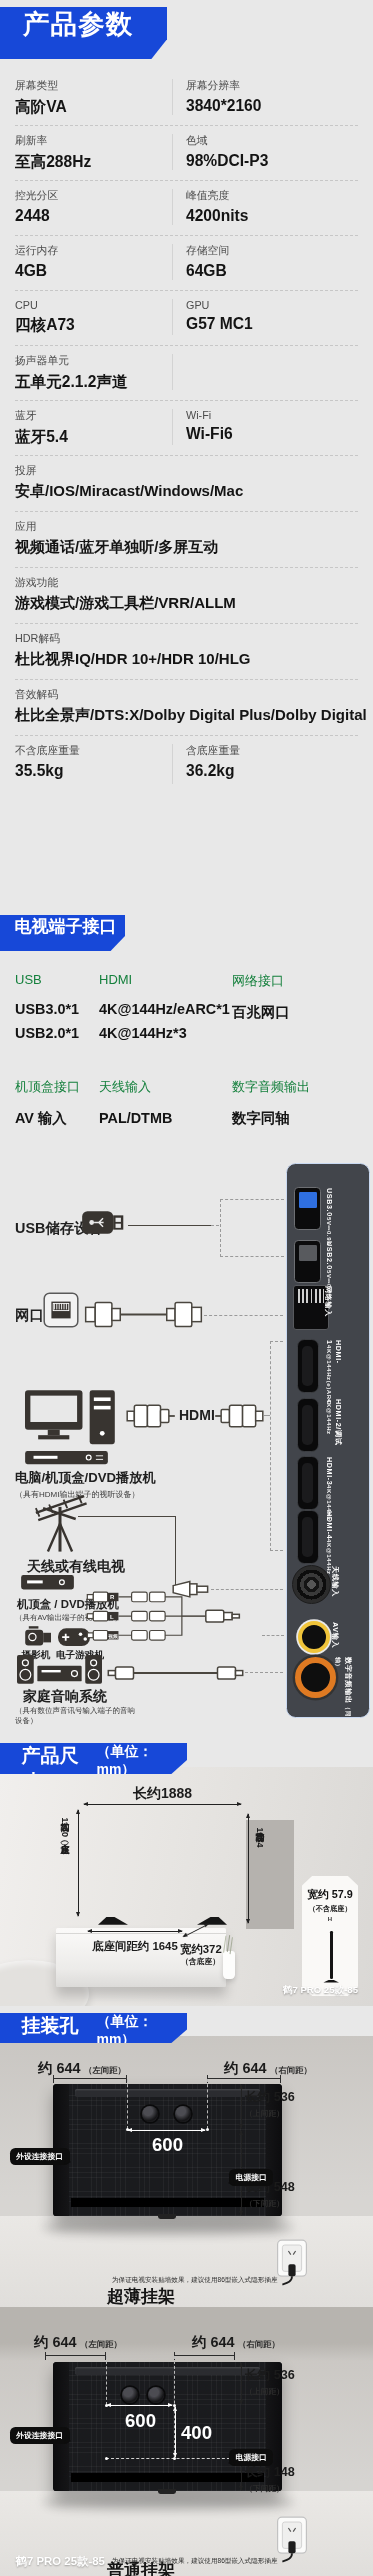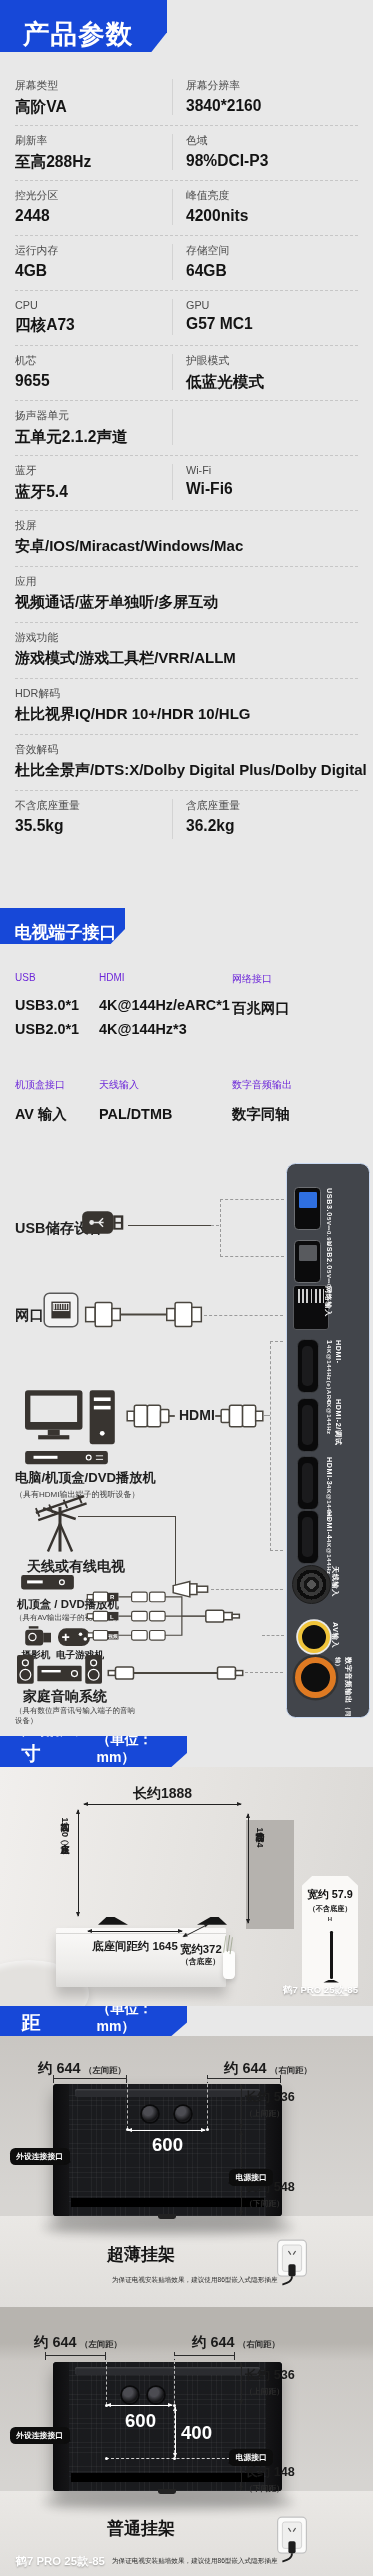--- a/index.html
+++ b/index.html
@@ -1,20 +1,20 @@
 <!DOCTYPE html>
 <html style="font-size:9.6px"><head>
 <meta charset="utf-8">
 <style>
   html,body{margin:0;padding:0;}
   body{font-family:"Liberation Sans","DejaVu Sans",sans-serif;background:#cfcfcf;}
   .page{position:relative;width:373px;height:2576px;margin:0 auto;background:#e8e8e8;overflow:hidden;}
   .abs{position:absolute;}
   
-  .banner{position:absolute;left:0;background:#1748d8;color:#fff;display:flex;align-items:flex-end;box-sizing:border-box;z-index:6;}
+  .banner{position:absolute;left:0;background:#1748d8;color:#fff;display:flex;align-items:flex-start;box-sizing:border-box;z-index:6;margin-top:7px;}
   .b1{top:0;width:167px;height:52px;padding-left:23px;clip-path:polygon(0 0,100% 0,100% 62%,calc(100% - 15.6px) 100%,0 100%);}
   .b1 .bt{font-size:26.4px;font-weight:bold;letter-spacing:1.2px;}
   .b2{top:908px;width:125px;height:36px;padding-left:14.4px;clip-path:polygon(0 0,100% 0,100% 58%,calc(100% - 14.4px) 100%,0 100%);}
   .b2 .bt{font-size:17px;font-weight:bold;}
   .b3{top:1736px;width:187px;height:31px;padding-left:21.6px;clip-path:polygon(0 0,100% 0,100% 55%,calc(100% - 15.6px) 100%,0 100%);}
   .b4{top:2006px;width:187px;height:30px;padding-left:21.6px;clip-path:polygon(0 0,100% 0,100% 55%,calc(100% - 15.6px) 100%,0 100%);}
   .b3 .bt,.b4 .bt{font-size:19px;font-weight:bold;}
   .b3 .bu,.b4 .bu{font-size:14px;font-weight:bold;margin-left:2.4px;}
   
   .spec{position:absolute;left:15px;top:71px;width:343px;}
@@ -23,21 +23,21 @@
   .srow.last{border-bottom:none;height:58px;}
   .cell{position:absolute;top:7.8px;left:0;}
   .cell.c2{left:171px;}
   .slabel{font-size:10.8px;color:#4c4c4c;}
   .sval{font-size:15.6px;font-weight:bold;color:#141414;margin-top:4.2px;white-space:nowrap;}
   .srow.full .sval{font-size:15px;}
   .vline{position:absolute;left:157px;top:8.4px;bottom:9.6px;width:0.6px;background:#d3d3d3;}
   
   .iface{position:absolute;left:15px;top:960px;width:343px;height:198px;}
   .icol{position:absolute;}
-  .ihead{font-size:10px;color:#6d28d9;margin-bottom:9.6px;}
+  .ihead{font-size:13px;color:#15803d;margin-bottom:9.6px;}
   .ival{font-size:14.4px;font-weight:bold;color:#141414;line-height:24px;white-space:nowrap;}
   
   .diag{position:absolute;left:0;top:1161px;width:373px;height:573px;}
   .dlabel{position:absolute;color:#1f1f1f;font-weight:bold;white-space:nowrap;}
   .dsub{position:absolute;color:#3a3a3a;white-space:nowrap;}
   .ln{position:absolute;background:#4a463f;}
   .dh{position:absolute;border-top:1.2px dashed #9a9a9a;height:0;}
   .dv{position:absolute;border-left:1.2px dashed #9a9a9a;width:0;}
   .panel{position:absolute;left:286px;top:1.8px;width:84px;height:555px;background:#42454b;border:1.2px solid #c9d9f2;border-radius:9.6px;box-sizing:border-box;}
   .pp{position:absolute;left:0;width:100%;}
@@ -113,21 +113,21 @@
   .mlab .mb{font-size:14.4px;font-weight:bold;color:#1b1b1b;}
   .mlab .ms{font-size:8.4px;font-weight:bold;color:#2c2c2c;margin-left:3.6px;}
   .mside{position:absolute;white-space:nowrap;}
   .mside .mb{font-size:12.6px;font-weight:bold;color:#1b1b1b;display:block;}
   .mside .ms{font-size:7.8px;font-weight:bold;color:#2c2c2c;display:block;margin-top:2.4px;}
   .mlab{position:absolute;white-space:nowrap;}
   .n600{position:absolute;text-align:center;color:#fff;font-size:18.6px;font-weight:bold;z-index:4;}
   .co{position:absolute;background:#0d0d0d;color:#fff;font-size:7.8px;font-weight:bold;padding:3px 6.6px;border-radius:5.4px;white-space:nowrap;z-index:5;}
   .co.pr::after{content:"";position:absolute;right:-5.4px;top:60%;border:4.2px solid transparent;border-left:6.6px solid #0d0d0d;transform:rotate(18deg);}
   .co.pl::before{content:"";position:absolute;left:-5.4px;top:60%;border:4.2px solid transparent;border-right:6.6px solid #0d0d0d;transform:rotate(-18deg);}
-  .mcap{position:absolute;text-align:center;font-size:17px;font-weight:bold;color:#151515;}
+  .mcap{position:absolute;text-align:center;font-size:17px;font-weight:bold;color:#151515;margin-top:42px;}
   .mnote{position:absolute;font-size:6.6px;color:#2d2d2d;white-space:nowrap;}
   .mmodel{position:absolute;color:#fff;font-size:11.4px;font-weight:bold;text-shadow:0 0.6px 1.8px rgba(0,0,0,.3);}
   .mdash{position:absolute;border-left:1.2px dashed #b9b9b9;width:0;z-index:3;}
   .mdashh{position:absolute;border-top:1.2px dashed #cfcfcf;height:0;z-index:3;}
 </style>
 </head>
 <body>
 
 <div class="page">
 
@@ -182,31 +182,20 @@
       </div>
     <div class="srow">
         <span class="vline"></span>
       <div class="cell c1">
           <div class="slabel">CPU</div>
           <div class="sval">四核A73</div>
         </div>
       <div class="cell c2">
           <div class="slabel">GPU</div>
           <div class="sval">G57 MC1</div>
-        </div>
-      </div>
-    <div class="srow">
-        <span class="vline"></span>
-      <div class="cell c1">
-          <div class="slabel">机芯</div>
-          <div class="sval">9655</div>
-        </div>
-      <div class="cell c2">
-          <div class="slabel">护眼模式</div>
-          <div class="sval">低蓝光模式</div>
         </div>
       </div>
     <div class="srow">
         <span class="vline"></span>
       <div class="cell c1">
           <div class="slabel">扬声器单元</div>
           <div class="sval">五单元2.1.2声道</div>
         </div>
       </div>
     <div class="srow">

